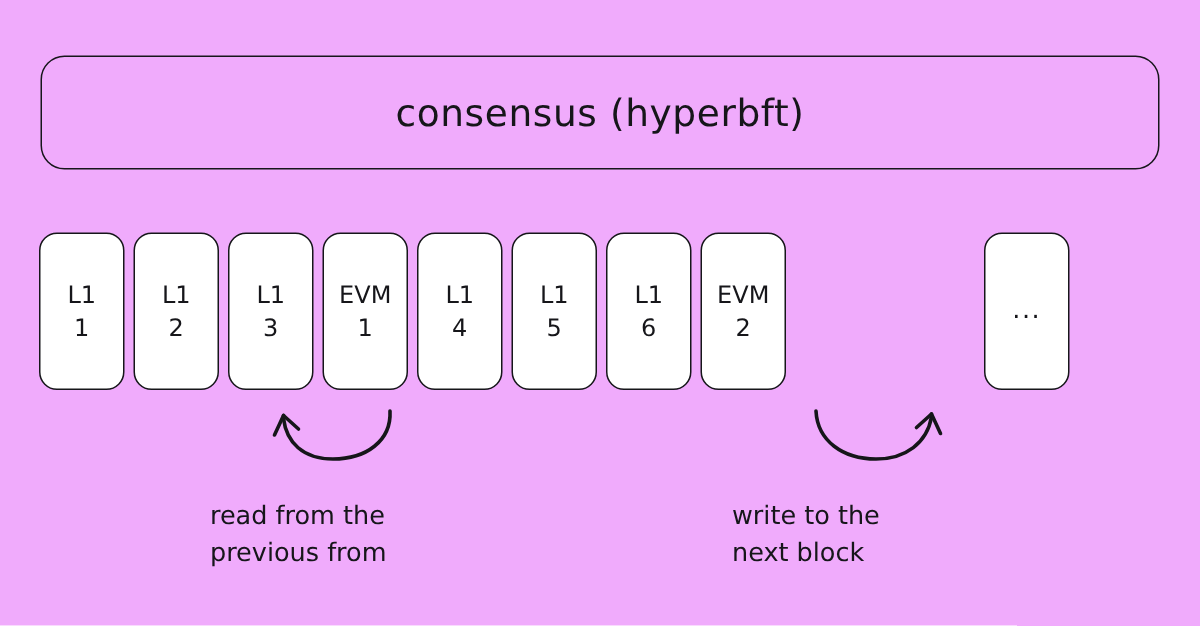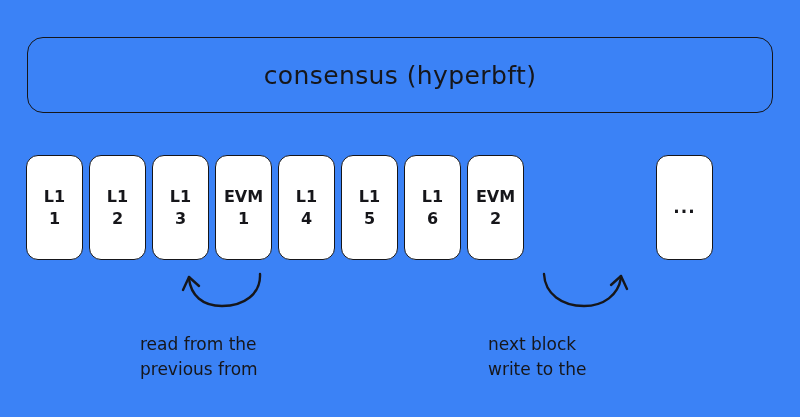--- a/index.html
+++ b/index.html
@@ -9,21 +9,21 @@
     background: #ffffff;
   }
   body {
     font-family: "DejaVu Sans", sans-serif;
     color: #1b1b1f;
   }
   #canvas {
     position: relative;
     width: 800px;
     height: 417px;
-    background: #3b82f6;
+    background: #f0abfc;
     overflow: hidden;
   }
 
   
   #consensus-box {
     position: absolute;
     left: 27px;
     top: 37px;
     width: 746px;
     height: 76px;
@@ -41,21 +41,20 @@
     white-space: nowrap;
   }
 
   
   #block-row {
     position: absolute;
     left: 26px;
     top: 155px;
     width: 750px;
     height: 106px;
-    font-weight: bold;
   }
   .block {
     position: absolute;
     top: 0;
     width: 57px;
     height: 105px;
     box-sizing: border-box;
     border: 1.9px solid #16161a;
     border-radius: 12px;
     background: #ffffff;
@@ -188,17 +187,17 @@
 
   <div class="annotation" id="arrow-write">
     <svg width="100" height="45" viewBox="0 0 100 45" fill="none">
       <path d="M11 6 C 12 26, 29 38, 51 38 C 71 38, 85 27, 88 10" stroke="#16161a" stroke-width="2.4" stroke-linecap="round" fill="none"></path>
       <path d="M88 8 L 94 21" stroke="#16161a" stroke-width="2.4" stroke-linecap="round"></path>
       <path d="M88 8 L 78 17" stroke="#16161a" stroke-width="2.4" stroke-linecap="round"></path>
     </svg>
   </div>
 
   <div class="caption" id="caption-write">
+    <span class="caption-line">write to the</span>
     <span class="caption-line">next block</span>
-    <span class="caption-line">write to the</span>
   </div>
 
 </div>
 
 </body></html>

